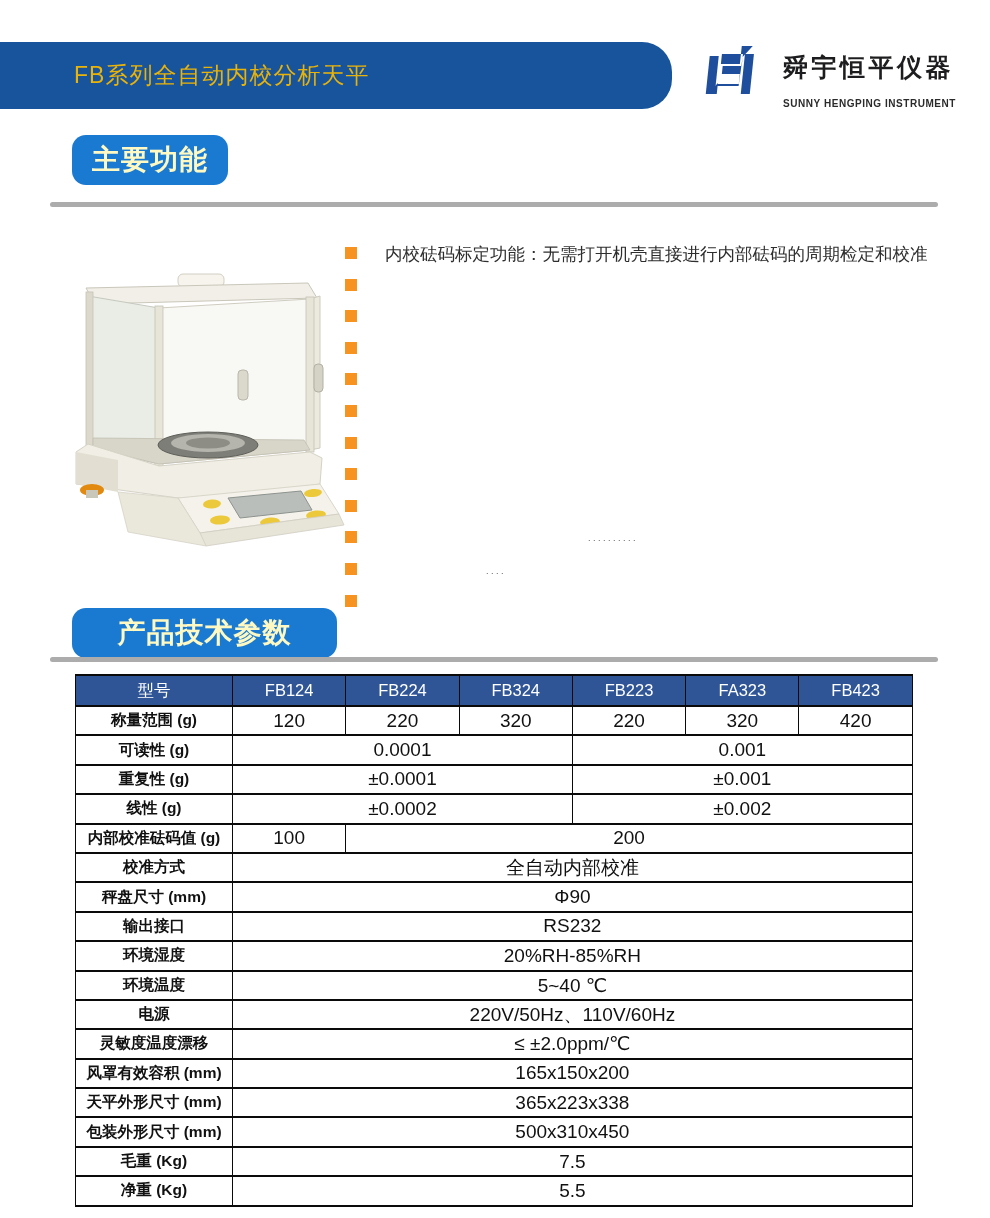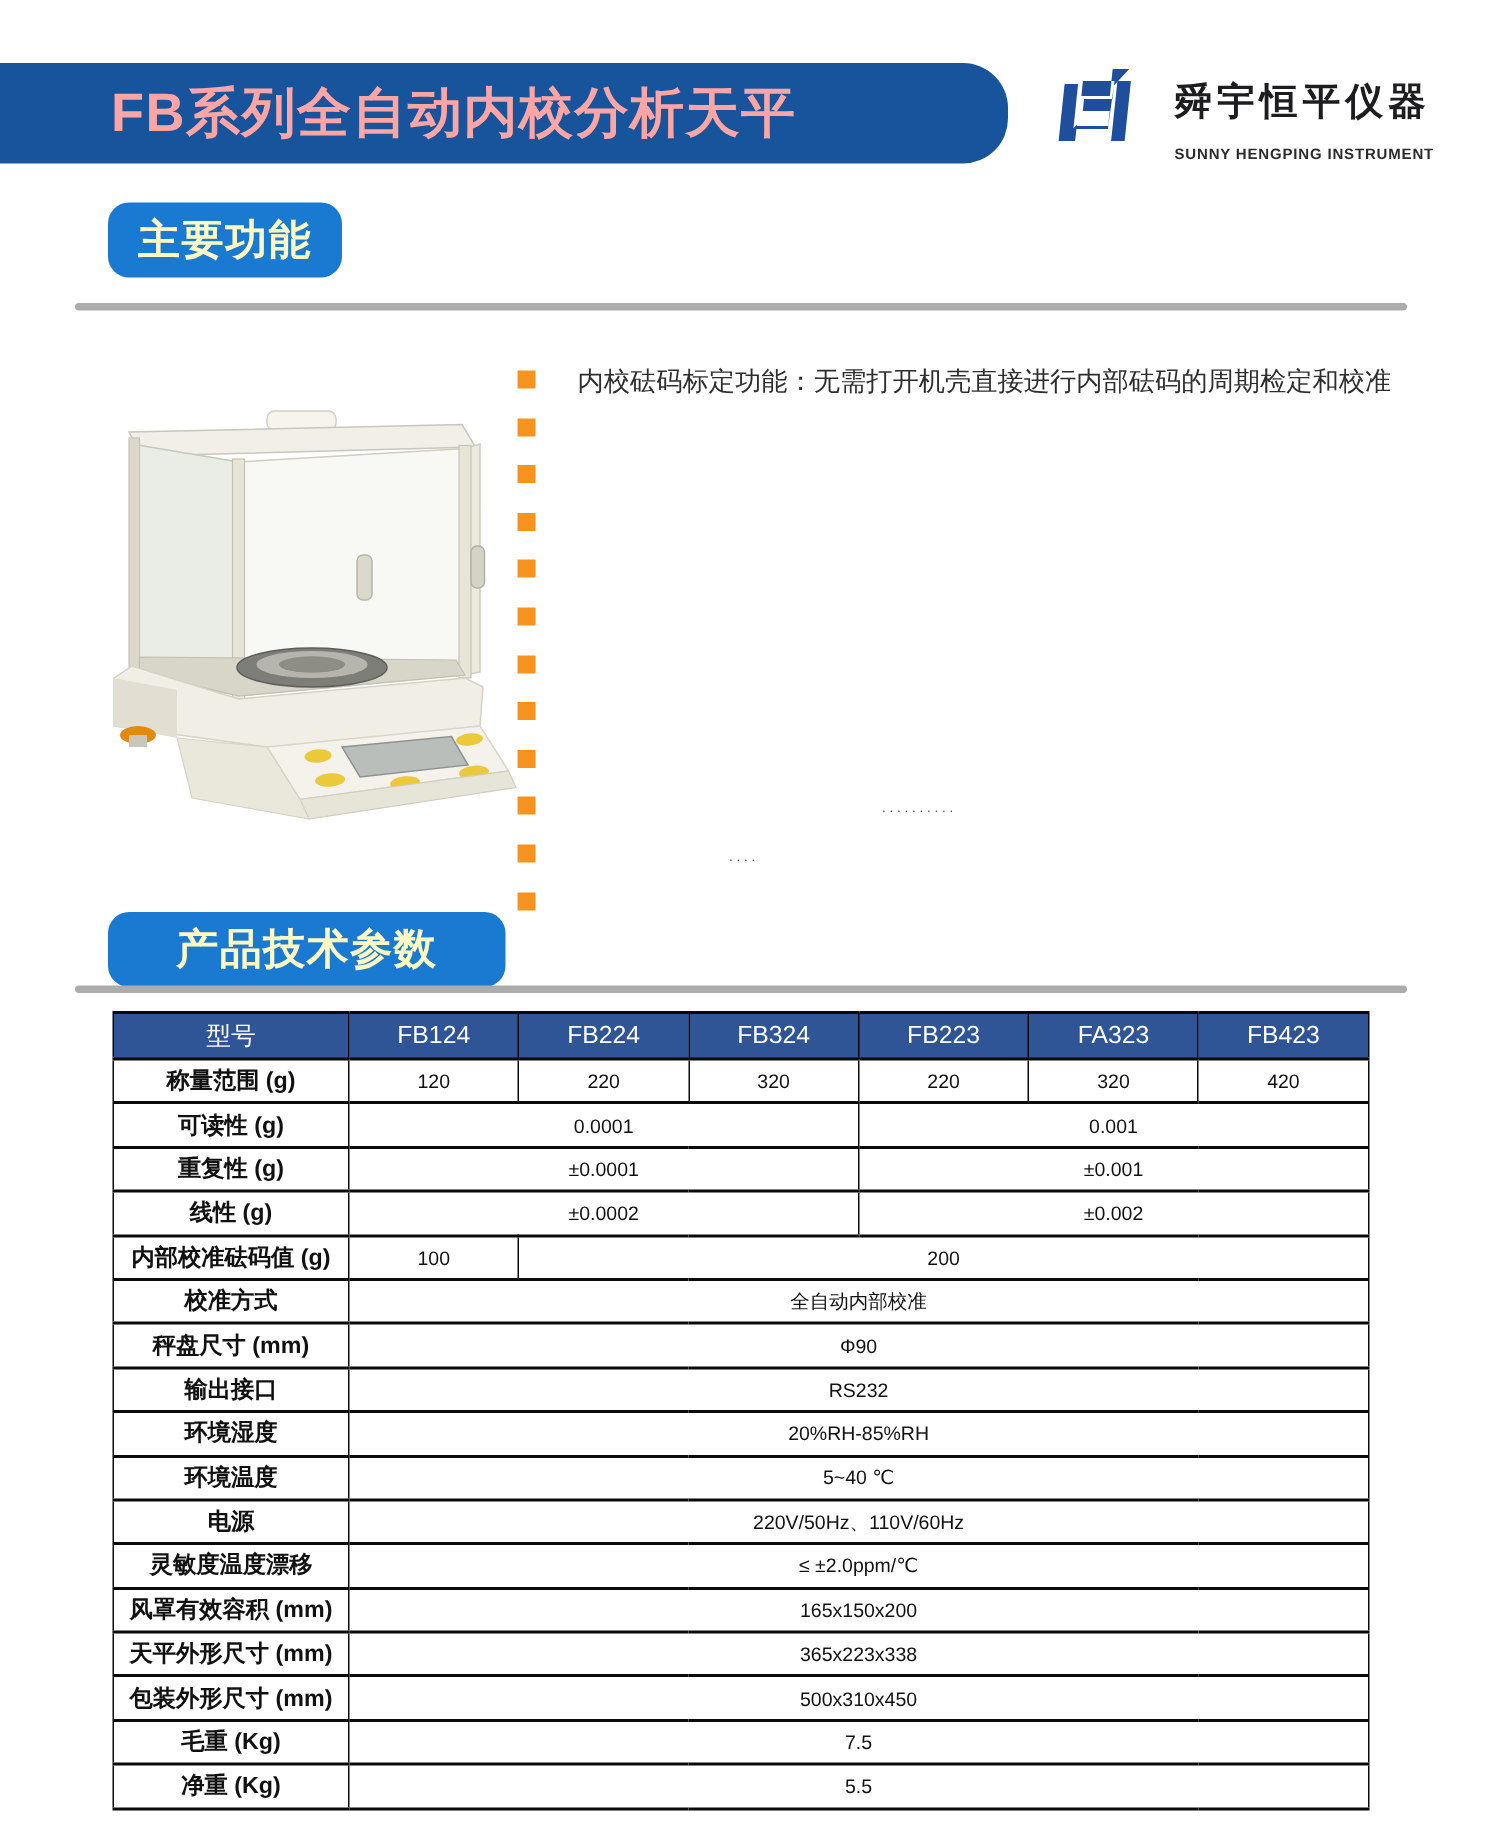--- a/index.html
+++ b/index.html
@@ -6,21 +6,21 @@
   html,body { background:#ffffff; }
   body { font-family:"Liberation Sans","DejaVu Sans",sans-serif; }
   .page { position:relative; width:990px; height:1218px; background:#ffffff; overflow:hidden; }
 
   
   .banner {
     position:absolute; left:0; top:42px; width:672px; height:67px;
     background:#17549C; border-radius:0 30px 30px 0;
     display:flex; align-items:center; padding-left:74px;
   }
-  .banner h1 { color:#fca5a5; font-size:36px; font-weight:bold; letter-spacing:1px; }
+  .banner h1 { color:#eab308; font-size:23px; font-weight:normal; letter-spacing:1px; }
 
   
   .brand { position:absolute; left:704px; top:44px; display:flex; align-items:flex-start; gap:27px; }
   .logo-mark { width:52px; height:62px; }
   .brand-text { padding-top:7px; }
   .brand-cn { font-size:25px; font-weight:bold; color:#1d1d1f; letter-spacing:3.5px; white-space:nowrap; }
   .brand-en { font-size:10px; font-weight:bold; color:#2b2b2b; letter-spacing:0.55px; margin-top:14px; white-space:nowrap; }
 
   
   .section-label {
@@ -58,21 +58,21 @@
   .specs col.c-data  { width:113.3px; }
   .specs th, .specs td {
     border:1.5px solid #0a0a0a; border-top-width:2.2px; border-bottom-width:2.2px;
     text-align:center; vertical-align:middle; padding:0 2px;
   }
   .specs thead th {
     background:#2F5597; color:#ffffff; font-size:16.5px; font-weight:500; height:31px;
   }
   .specs tbody tr { height:29.4px; }
   .specs td.lbl { font-size:15.5px; font-weight:600; color:#111; }
-  .specs td.val { font-size:13px; font-weight:500; color:#111; }
+  .specs td.val { font-size:19px; font-weight:500; color:#111; }
 </style>
 </head>
 <body>
 
 <div class="page">
 
   <header class="banner">
     <h1>FB系列全自动内校分析天平</h1>
   </header>
 

